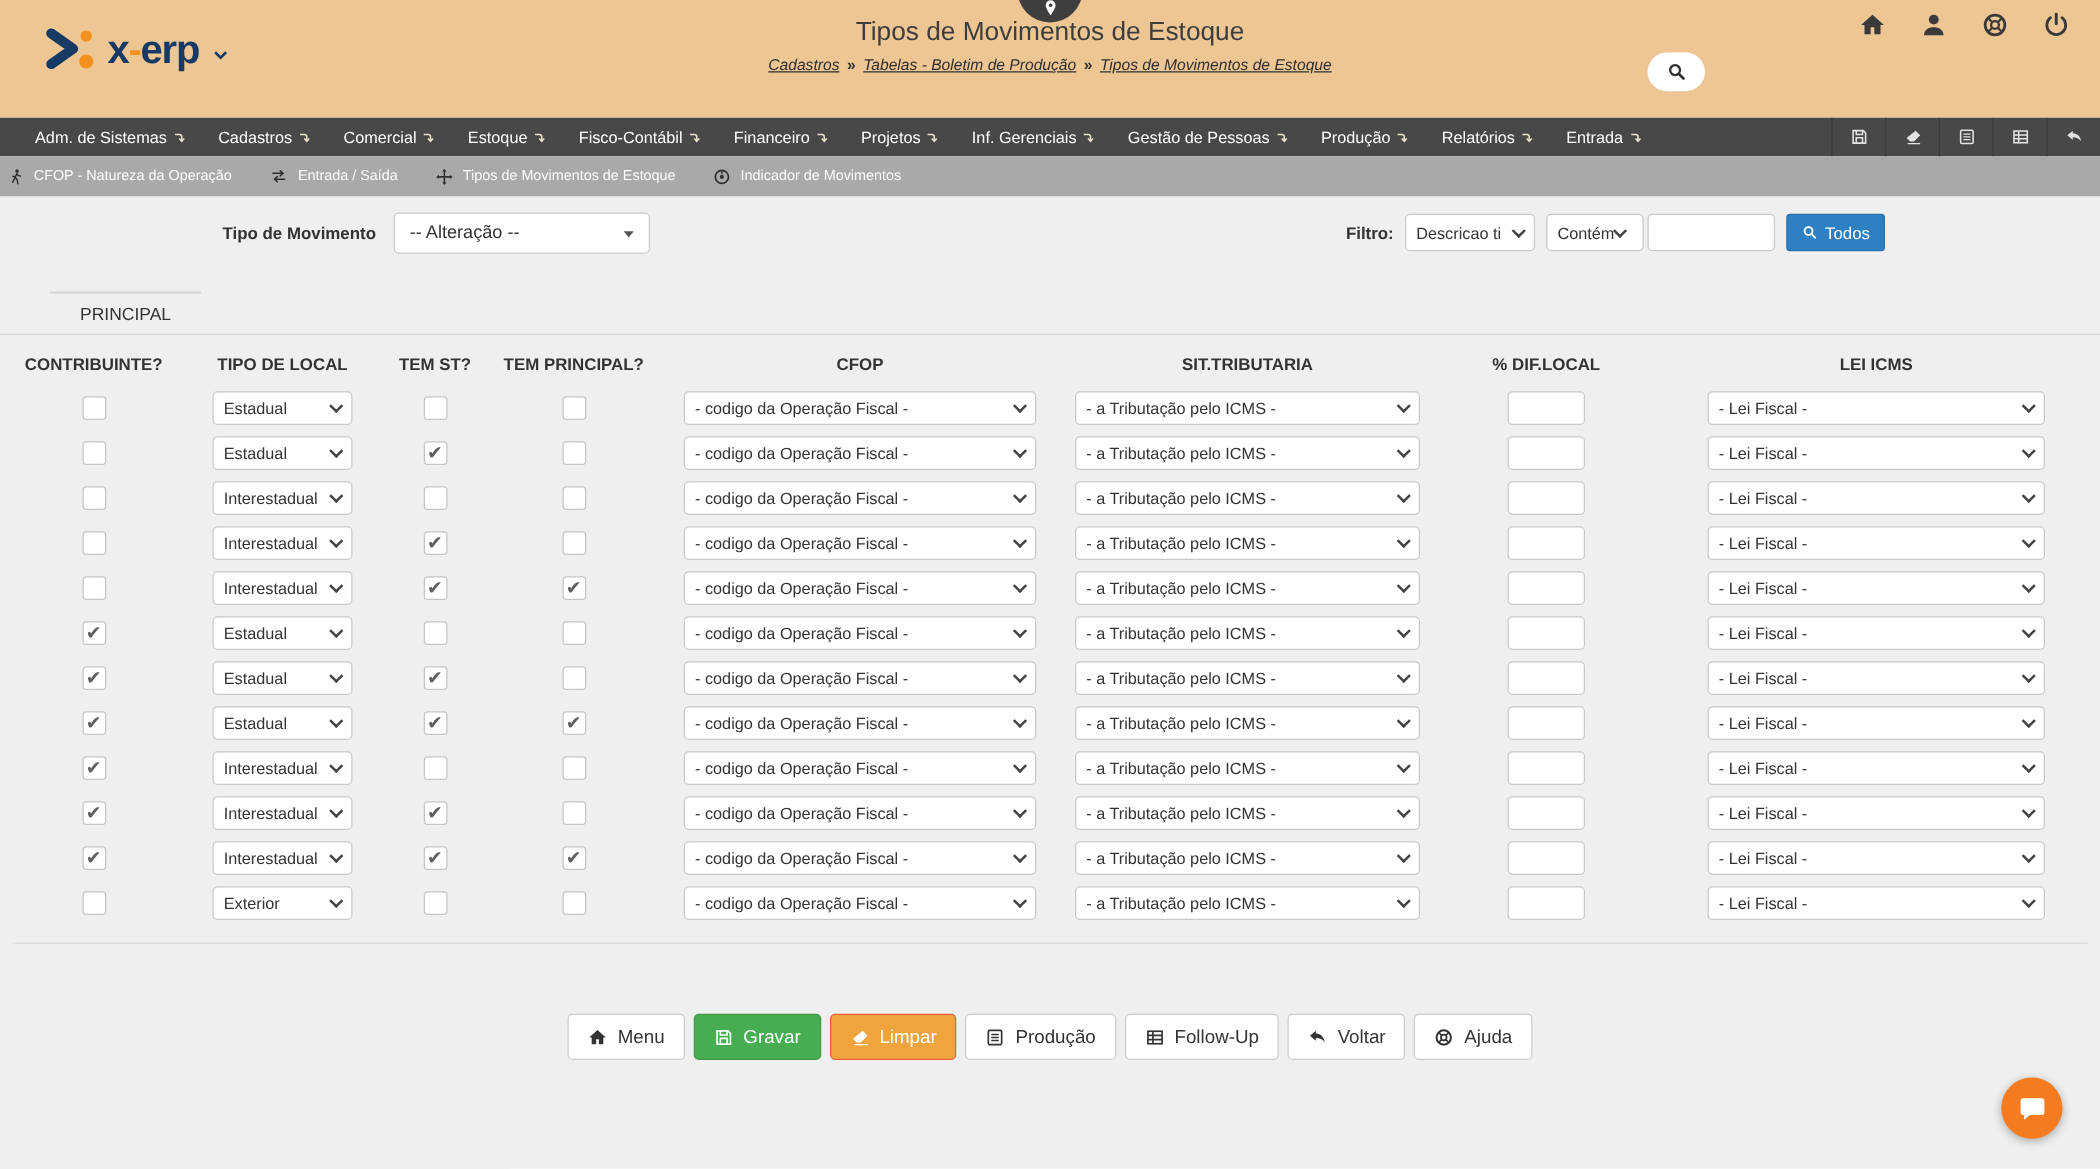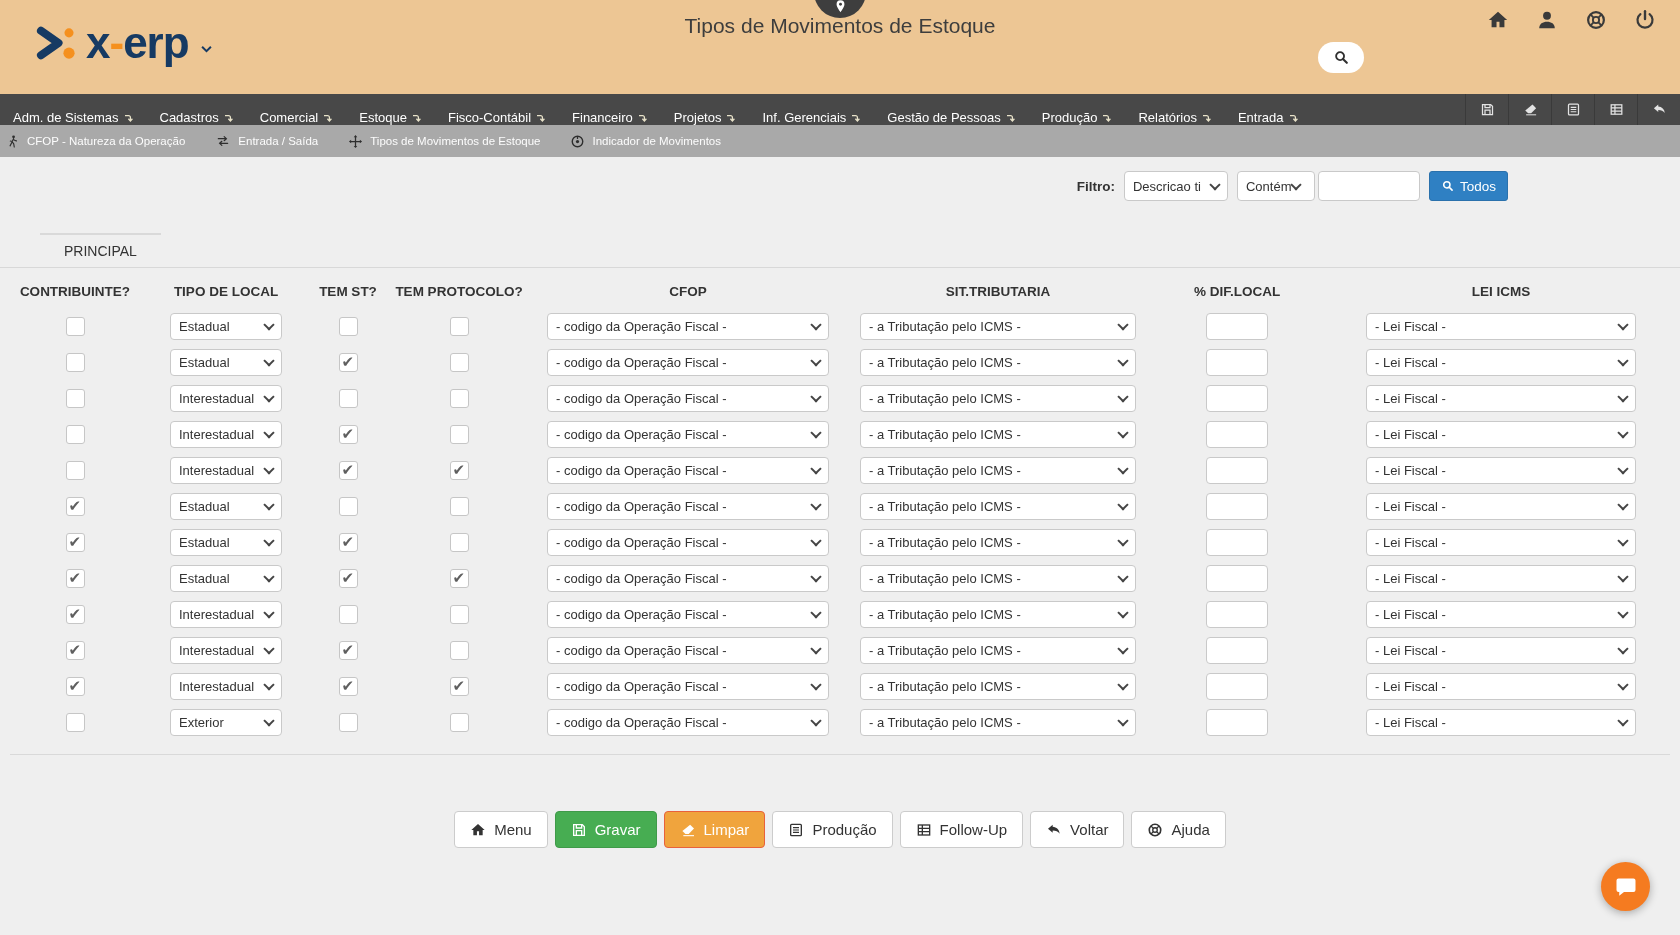--- a/index.html
+++ b/index.html
@@ -2,38 +2,38 @@
 <html><head>
 <meta charset="utf-8">
 <style>
   html,body{margin:0;padding:0;}
   body{font-family:"Liberation Sans","DejaVu Sans",sans-serif;}
   .page{position:relative;width:1680px;height:935px;background:#efefef;overflow:hidden;}
 
   
   .header{position:relative;height:94px;background:#edc694;}
   .logo{position:absolute;left:34px;top:18px;display:flex;align-items:center;gap:10px;cursor:pointer;}
-  .logo-text{font-size:44px;font-weight:bold;color:#163a63;letter-spacing:-1px;}
+  .logo-text{font-size:32px;font-weight:bold;color:#163a63;letter-spacing:-1px;}
   .logo-text .dash{color:#f5901e;}
   .logo-caret{margin-left:2px;margin-top:10px;}
   .module-badge{position:absolute;left:50%;top:-34px;transform:translateX(-50%);width:52px;height:52px;border-radius:50%;
     background:#3e3e3e;display:flex;align-items:flex-end;justify-content:center;padding-bottom:4px;box-sizing:border-box;}
   .head-center{position:absolute;left:0;right:0;top:14px;text-align:center;}
   .page-title{margin:0;font-size:21px;font-weight:400;color:#3d3d3d;}
   .breadcrumb{margin-top:7px;font-size:12.5px;font-style:italic;color:#2f2f2f;}
   .breadcrumb a{color:#2f2f2f;text-decoration:underline;cursor:pointer;}
   .breadcrumb .sep{font-style:normal;font-weight:bold;margin:0 6px;text-decoration:none;}
   .search-pill{position:absolute;right:316px;top:42px;width:46px;height:31px;background:#fff;border-radius:16px;
     display:flex;align-items:center;justify-content:center;cursor:pointer;}
   .header-icons{position:absolute;right:24px;top:9px;display:flex;gap:27px;align-items:center;}
   .header-icons .hicon{color:#3a3a3a;cursor:pointer;display:flex;}
 
   
   .menubar{height:31px;background:#484848;display:flex;align-items:stretch;}
-  .menu-items{display:flex;align-items:flex-end;padding-left:0;}
+  .menu-items{display:flex;align-items:center;padding-left:15px;}
   .menu-item{display:flex;align-items:center;gap:5px;padding:0 13px;font-size:13px;color:#fff;cursor:pointer;white-space:nowrap;}
   .menu-tools{margin-left:auto;display:flex;align-items:stretch;}
   .menu-tool{width:42px;display:flex;align-items:center;justify-content:center;border-left:1px solid #3a3a3a;color:#e3e3e3;cursor:pointer;}
 
   
   .subnav{height:32px;background:#a9a9a9;display:flex;align-items:center;padding-left:6px;gap:30px;}
   .subnav-item{display:flex;align-items:center;gap:7px;cursor:pointer;}
   .subnav-item .slabel{font-size:11.5px;color:#fdfdfd;}
   .subnav-item .sicon{color:#2e2e2e;display:flex;}
 
@@ -111,20 +111,21 @@
 
     <div class="module-badge">
       <svg width="15" height="15" viewBox="0 0 24 24">
           <path d="M12 2a6.3 6.3 0 0 0-6.3 6.3C5.7 13 12 21 12 21s6.3-8 6.3-12.7A6.3 6.3 0 0 0 12 2z" fill="#fff"></path>
           <circle cx="12" cy="8.3" r="2.3" fill="#3e3e3e"></circle>
         </svg>
     </div>
 
     <div class="head-center">
       <h1 class="page-title">Tipos de Movimentos de Estoque</h1>
+      <div class="breadcrumb" id="breadcrumb"><a>Cadastros</a><span class="sep">»</span><a>Tabelas - Boletim de Produção</a><span class="sep">»</span><a>Tipos de Movimentos de Estoque</a></div>
     </div>
 
     <div class="search-pill">
       <span style="display:flex;color:#2f2f2f;">
         <svg width="17" height="17" viewBox="0 0 24 24">
             <circle cx="10" cy="10" r="5.6" fill="none" stroke="currentColor" stroke-width="2.6"></circle>
             <path d="M14.4 14.4 L19.5 19.5" stroke="currentColor" stroke-width="3" stroke-linecap="round"></path>
           </svg>
       </span>
     </div>
@@ -337,20 +338,27 @@
             <circle cx="12" cy="12" r="8.4" fill="none" stroke="currentColor" stroke-width="2.2"></circle>
             <circle cx="12" cy="12" r="2.6" fill="currentColor"></circle>
             <path d="M12 3.6 V8" stroke="currentColor" stroke-width="2"></path>
           </svg>
         </span>
         <span class="slabel">Indicador de Movimentos</span>
       </div>
     </div>
 
   <div class="filter-row">
+    <div class="filter-left">
+      <span class="flabel">Tipo de Movimento</span>
+      <div class="fake-select">
+        <span>-- Alteração --</span>
+        <i class="tri"></i>
+      </div>
+    </div>
     <div class="filter-right">
       <span class="flabel">Filtro:</span>
       <span class="sel small" style="width:104px;">
         <select style="width:104px;"><option>Descricao ti</option></select>
         <i class="caret"></i>
       </span>
       <span class="sel small" style="width:72px;">
         <select style="width:80px;"><option>Contém</option></select>
         <i class="caret"></i>
       </span>
@@ -375,21 +383,21 @@
       <div>
         <span class="h">CONTRIBUINTE?</span>
       </div>
       <div>
         <span class="h">TIPO DE LOCAL</span>
       </div>
       <div>
         <span class="h">TEM ST?</span>
       </div>
       <div>
-        <span class="h">TEM PROTOCOLO?</span>
+        <span class="h">TEM PRINCIPAL?</span>
       </div>
       <div>
         <span class="h">CFOP</span>
       </div>
       <div>
         <span class="h">SIT.TRIBUTARIA</span>
       </div>
       <div>
         <span class="h">% DIF.LOCAL</span>
       </div>

